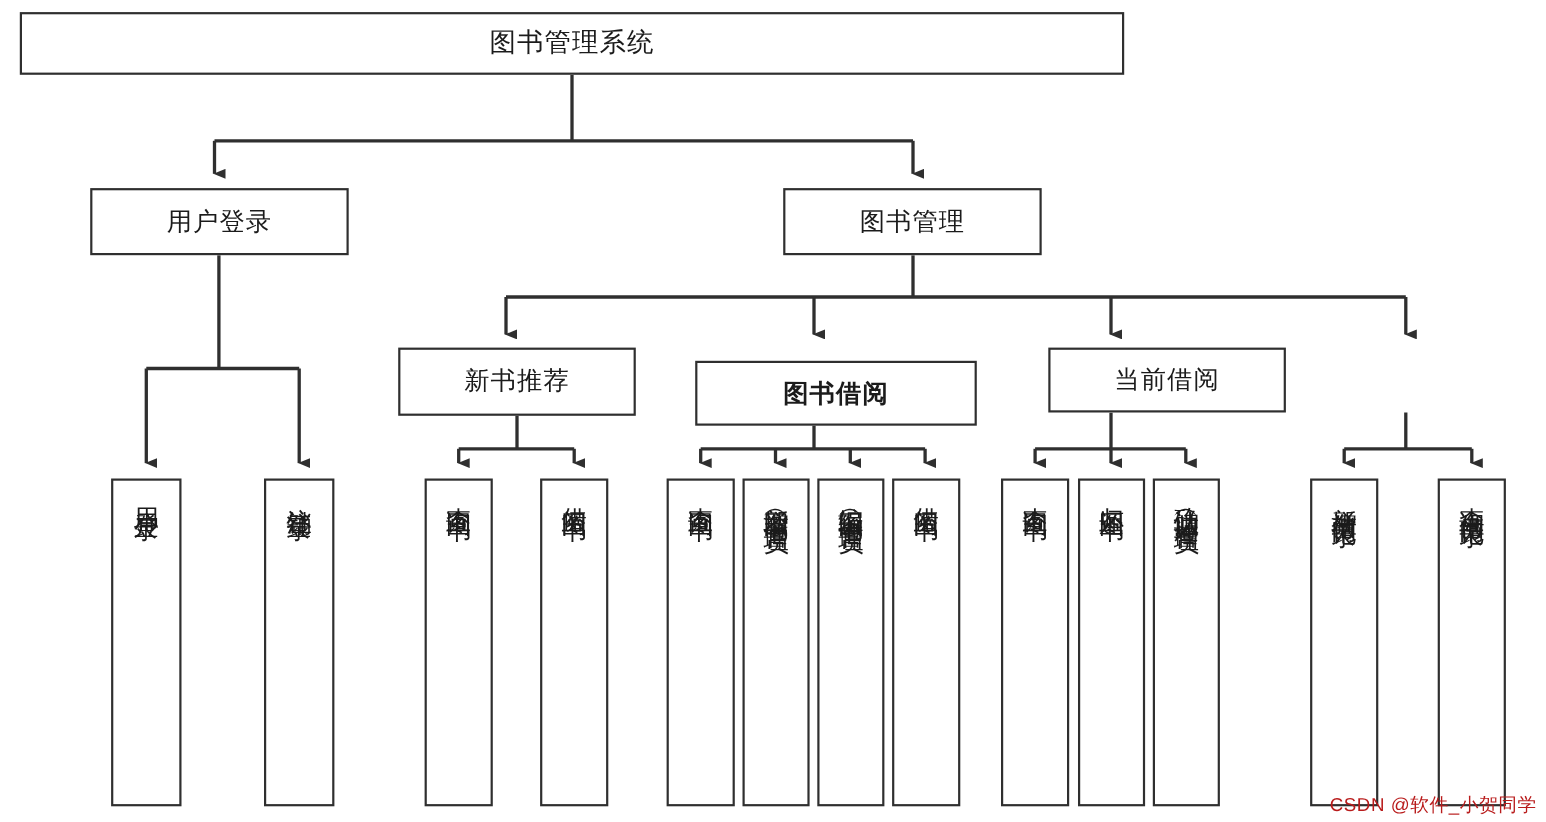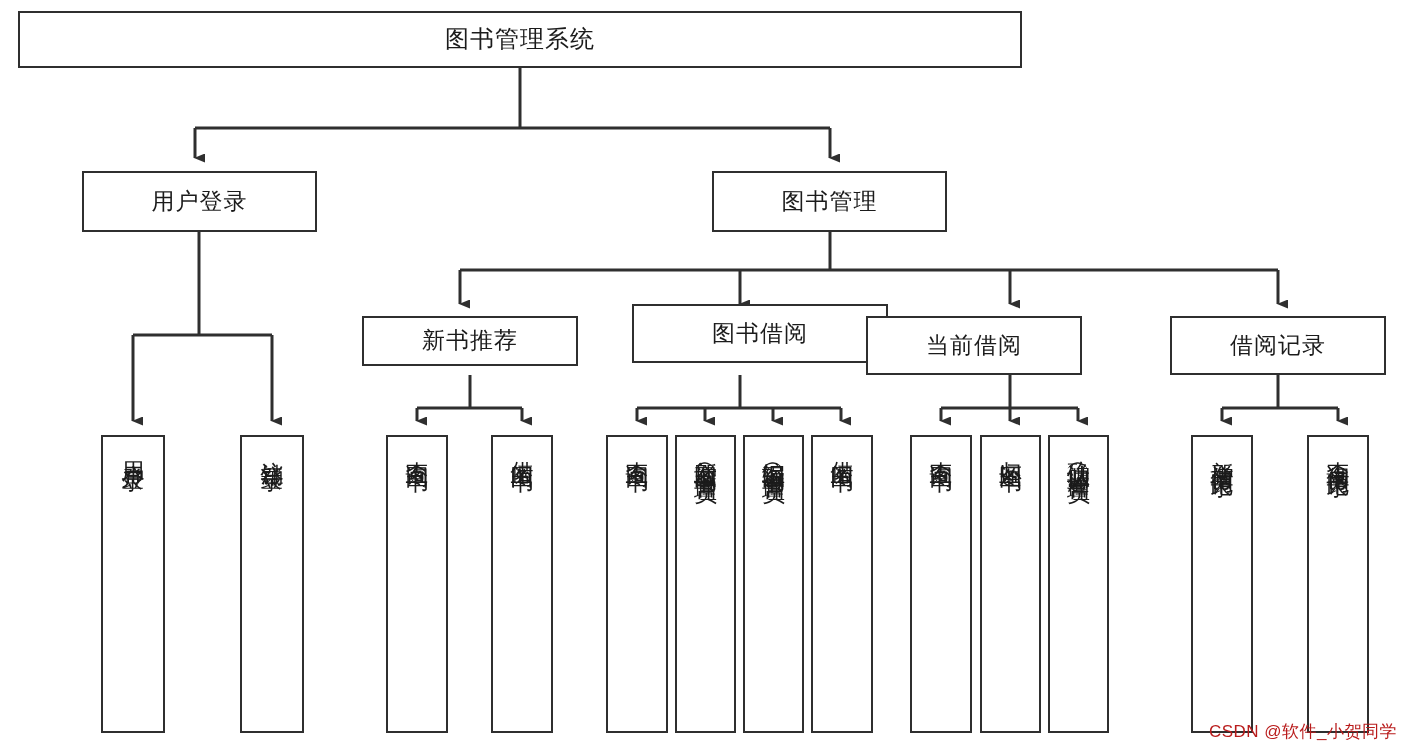--- a/index.html
+++ b/index.html
@@ -129,31 +129,28 @@
     <span class="label">图书管理系统</span>
   </div>
 
   <div class="node horizontal" style="left:82px; top:171px; width:235px; height:61px;">
     <span class="label">用户登录</span>
   </div>
   <div class="node horizontal" style="left:712px; top:171px; width:235px; height:61px;justify-content:center;">
     <span class="label">图书管理</span>
   </div>
 
-  <div class="node horizontal" style="left:362px; top:316px; width:216px; height:50px;">
+  <div class="node horizontal" style="left:362px; top:316px; width:216px; height:62px;">
     <span class="label">新书推荐</span>
   </div>
-  <div class="node horizontal" style="left:632px; top:304px; width:256px; height:59px;">
+  <div class="node horizontal" style="left:632px; top:328px; width:256px; height:59px;font-weight:bold;">
     <span class="label">图书借阅</span>
   </div>
-  <div class="node horizontal" style="left:866px; top:316px; width:216px; height:59px;">
+  <div class="node horizontal" style="left:953px; top:316px; width:216px; height:59px;">
     <span class="label">当前借阅</span>
-  </div>
-  <div class="node horizontal" style="left:1170px; top:316px; width:216px; height:59px;">
-    <span class="label">借阅记录</span>
   </div>
 
   <div class="node vertical" style="left:101px; top:435px; width:64px; height:298px;">
     <span class="label">用户登录</span>
   </div>
   <div class="node vertical" style="left:240px; top:435px; width:64px; height:298px;">
     <span class="label">注销登录</span>
   </div>
 
   <div class="node vertical" style="left:386px; top:435px; width:62px; height:298px;">

